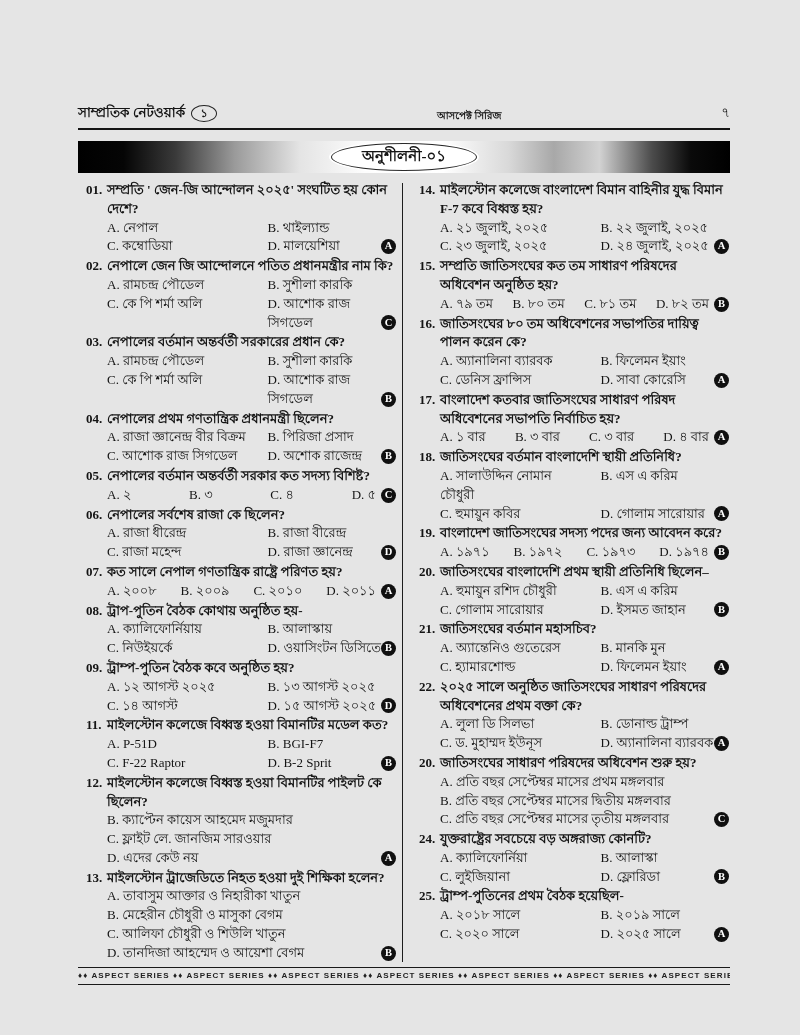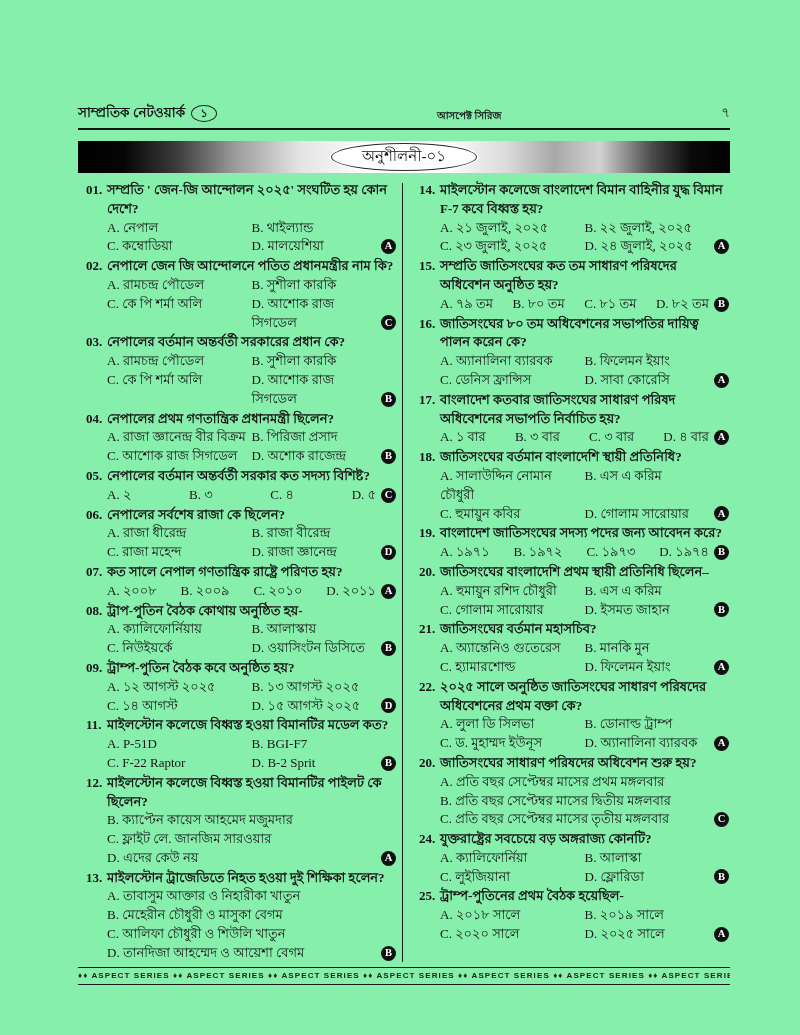--- a/index.html
+++ b/index.html
@@ -1,19 +1,19 @@
 <!DOCTYPE html>
 <html><head>
 <meta charset="utf-8">
 <style>
   html,body{margin:0;padding:0;background:#ffffff;}
   .page{
     position:relative;
     width:800px;height:1035px;
-    background:#86efac;
+    background:#e5e5e5;
     color:#141414;
     font-family:"Liberation Serif","DejaVu Serif",serif;
     overflow:hidden;
   }
   .content{width:652px;margin-left:78px;padding-top:102px;}
 
   
   .hdr{
     display:flex;align-items:flex-end;justify-content:space-between;
     font-size:13.5px;font-weight:bold;
@@ -32,41 +32,41 @@
   .banner{
     margin-top:11px;height:32px;position:relative;
     display:flex;align-items:center;justify-content:center;
     background:linear-gradient(90deg,
       #000 0%,#050505 7%,#3a3a3a 15%,#9a9a9a 24%,#e4e4e4 34%,
       #fdfdfd 44%,#ffffff 56%,#d9d9d9 66%,#a8a8a8 73%,#d2d2d2 80%,
       #4c4c4c 88%,#0a0a0a 94%,#000 100%);
   }
   .banner-oval{
     background:#fff;border:1.6px solid #2a2a2a;border-radius:50%;
-    padding:2px 30px 4px 30px;font-size:15px;font-weight:normal;line-height:1.35;
+    padding:2px 30px 4px 30px;font-size:15px;font-weight:bold;line-height:1.35;
     box-shadow:0 0 0 2px #ffffff;
   }
 
   
   .columns{display:flex;margin-top:8px;}
   .col{width:318px;}
   .col.left{padding-right:6px;}
   .col.right{padding-left:8px;}
   .divider{width:0;border-left:1.6px solid #1d1d1d;margin:2px 0 2px 0;}
 
   
   .question{position:relative;padding-left:29px;margin:0 0 1px 0;font-size:13px;line-height:18.8px;}
   .q-num{
     position:absolute;left:8px;top:0;width:26px;
     font-weight:bold;font-size:13px;
   }
   .q-text{font-weight:bold;}
   .q-line{text-align:left;}
   .q-options{position:relative;padding-right:20px;}
-  .q-options.grid{display:grid;grid-template-columns:53% 47%;column-gap:2px;}
+  .q-options.grid{display:grid;grid-template-columns:53% 47%;column-gap:18px;}
   .q-options.row{display:flex;justify-content:space-between;gap:4px;}
   .q-options.stack .opt{display:block;}
   .opt{white-space:normal;}
   .opt-label{font-weight:normal;}
   .ans-badge{
     position:absolute;right:0;bottom:2px;
     width:15px;height:15px;border-radius:50%;
     background:#101010;color:#ffffff;
     display:flex;align-items:center;justify-content:center;
     font-size:10.5px;font-weight:bold;line-height:1;

